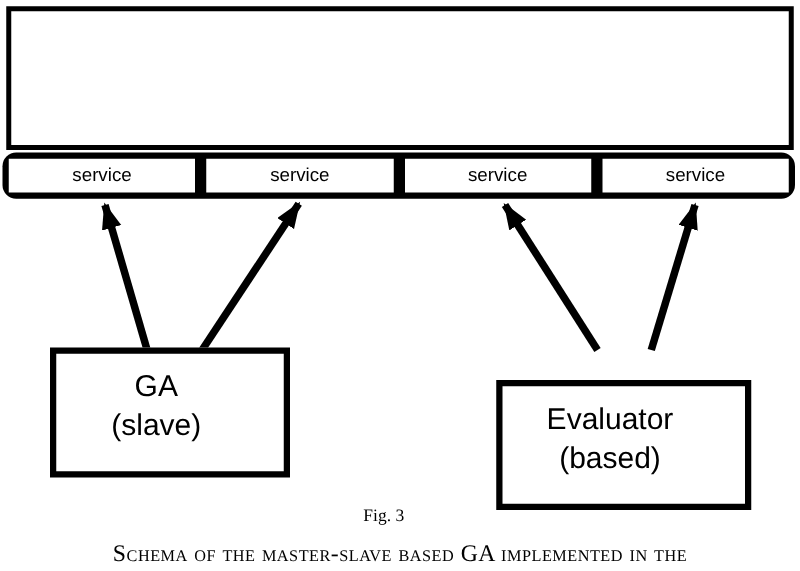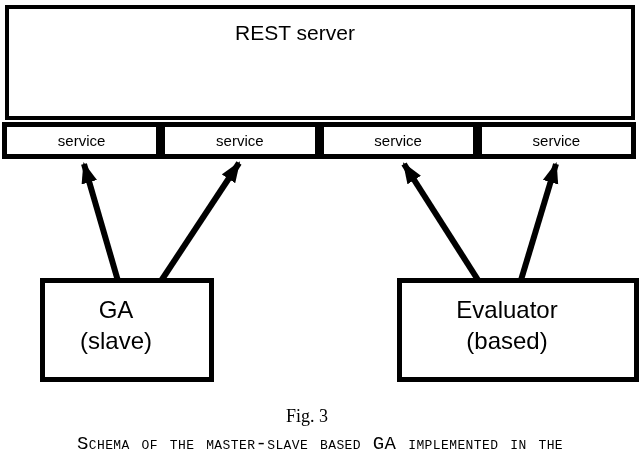--- a/index.html
+++ b/index.html
@@ -24,66 +24,66 @@
     font-size:21px;line-height:31px;
   }
   .services-row{
     position:absolute;
     left:2px;top:122px;width:634px;height:37px;
     box-sizing:border-box;
     background:#000;
     display:flex;
     gap:9px;
     padding:5px;
+    border-radius:11px;
   }
   .service-cell{
     flex:1;
     background:#fff;
     display:flex;
     align-items:center;
     justify-content:center;
     font-size:15px;
   }
   .node-box{
-    top:278px;width:174px;height:104px;
+    top:278px;width:192px;height:104px;
     border-width:5px;
     padding-top:11px;padding-right:22px;
     font-size:24px;line-height:31px;
   }
   .ga-box{left:40px;}
-  .eval-box{left:397px;width:242px;}
+  .eval-box{left:397px;width:204px;margin-top:26px;}
   .arrows{
     position:absolute;left:0;top:0;width:640px;height:457px;
     pointer-events:none;
   }
   .fig-label{
     position:absolute;
     left:0;right:26px;top:406px;
     text-align:center;
     font-family:"Liberation Serif",serif;
-    font-size:18px;
+    font-size:14px;
   }
   .caption-line{
     position:absolute;
     left:0;right:0;top:433px;
     text-align:center;
-    font-family:Liberation Mono, monospace;
+    font-family:Liberation Serif, serif;
     font-variant:small-caps;
     font-size:19px;
     letter-spacing:0.4px;
     white-space:nowrap;
   }
 </style>
 </head>
 <body>
 
 <div class="page">
 
   <div class="box rest-box">
-    <div>REST server</div>
   </div>
 
   <div class="services-row">
     <div class="service-cell">
       <span>service</span>
     </div>
     <div class="service-cell">
       <span>service</span>
     </div>
     <div class="service-cell">

